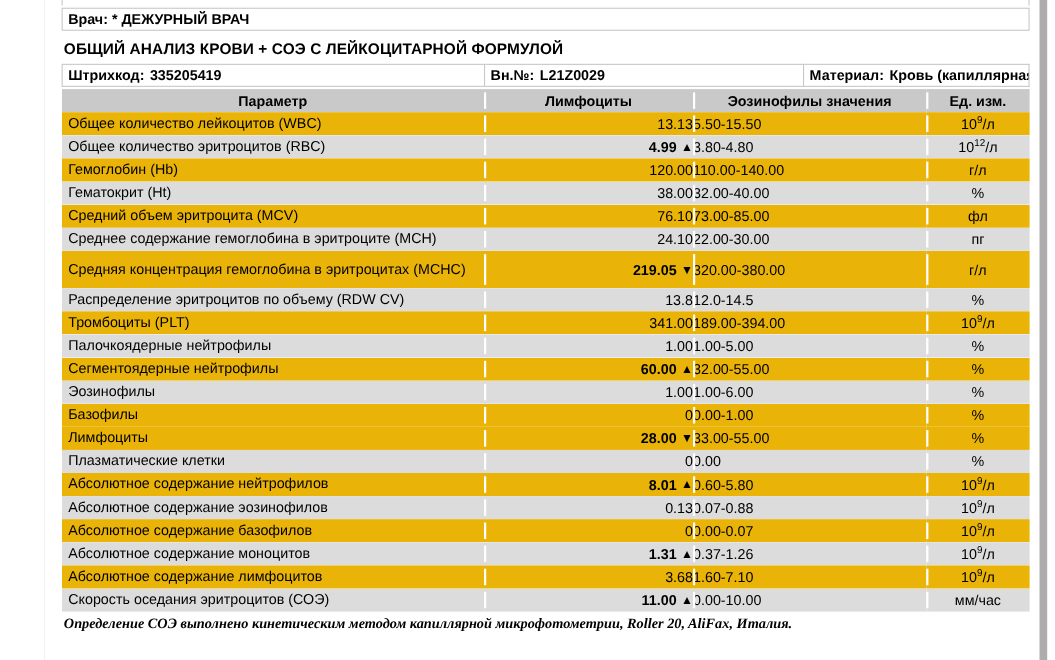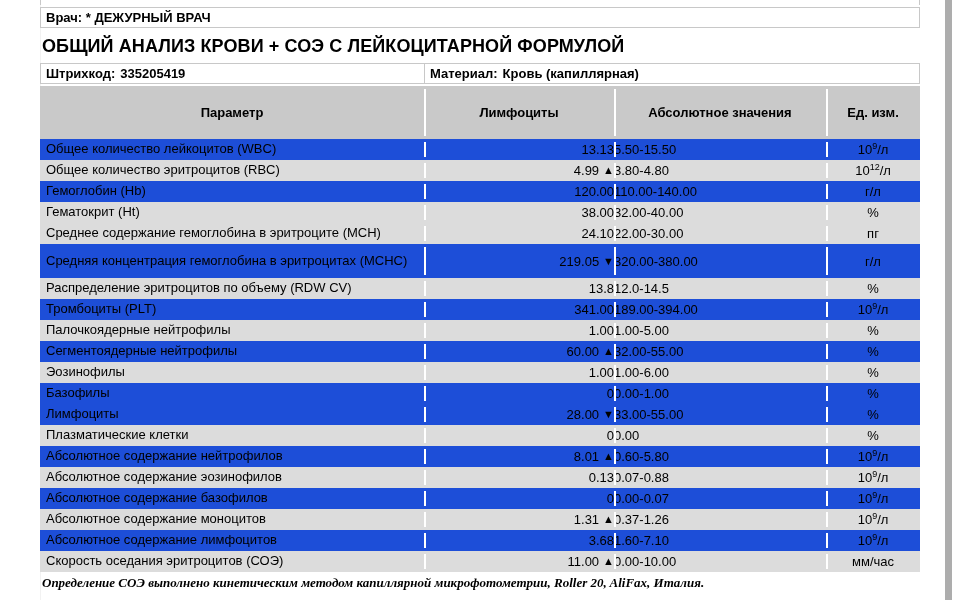--- a/index.html
+++ b/index.html
@@ -42,21 +42,21 @@
   }
   .scrollbar-thumb {
     position: absolute;
     right: 7px; top: 0;
     width: 7px; height: 600px;
     background: #adadad;
   }
 
   .doc {
     position: absolute;
-    left: 40px;
+    left: 56px;
     top: 0;
     width: 880px;
   }
 
   
   .field-clipped {
     height: 5px;
     border: 1px solid #c8c8c8;
     border-top: none;
     border-bottom: none;
@@ -75,21 +75,21 @@
     font-weight: bold;
     white-space: nowrap;
     overflow: hidden;
   }
   .field-row .fval {
     font-weight: bold;
   }
 
   
   .doc-title {
-    font-size: 18px;
+    font-size: 14px;
     font-weight: bold;
     letter-spacing: 0.1px;
     margin: 8px 0 6px 2px;
     white-space: nowrap;
   }
 
   
   .meta-strip {
     display: flex;
     width: 100%;
@@ -123,21 +123,21 @@
   .res-table col.c-res   { width: 190px; }
   .res-table col.c-ref   { width: 212px; }
   .res-table col.c-unit  { width: 94px; }
 
   .res-table thead th {
     background: #c9c9c9;
     font-size: 13px;
     font-weight: bold;
     text-align: center;
     height: 21px;
-    padding: 16px;
+    padding: 0;
     border: none;
     position: relative;
   }
   .res-table thead th.sep::before,
   .res-table tbody td.sep::before {
     content: "";
     position: absolute;
     left: 0;
     top: 3px;
     bottom: 3px;
@@ -145,35 +145,35 @@
     background: #ffffff;
   }
 
   .res-table tbody td {
     padding: 0 0;
     border: none;
     height: 21px;
     vertical-align: middle;
     position: relative;
   }
-  .res-table tbody tr.odd  td { background: #1d4ed8; }
+  .res-table tbody tr.odd  td { background: #eab308; }
   .res-table tbody tr.even td { background: #dcdcdc; }
 
   .res-table td.param {
     text-align: left;
     padding-left: 6px;
     font-weight: normal;
     line-height: 1.15;
   }
   .res-table td.result {
     text-align: right;
     font-weight: normal;
   }
   .res-table td.result.flagged {
-    font-weight: normal;
+    font-weight: bold;
     margin-top: 38px;
   }
   .res-table td.ref {
   }
   .res-table td.unit {
     text-align: center;
   }
   .res-table tr.tall td { height: 34px; }
 
   .flag-arrow {
@@ -212,38 +212,41 @@
 
     <div class="field-row">
       <span class="fval">Врач: * ДЕЖУРНЫЙ ВРАЧ</span>
     </div>
 
     <div class="doc-title">ОБЩИЙ АНАЛИЗ КРОВИ + СОЭ С ЛЕЙКОЦИТАРНОЙ ФОРМУЛОЙ</div>
 
     <div class="meta-strip">
       <div class="meta-cell barcode">
         <span class="mlabel">Штрихкод:</span><span class="mvalue">335205419</span>
+      </div>
+      <div class="meta-cell internal">
+        <span class="mlabel">Вн.№:</span><span class="mvalue">L21Z0029</span>
       </div>
       <div class="meta-cell material">
         <span class="mlabel">Материал:</span><span class="mvalue">Кровь (капиллярная)</span>
       </div>
     </div>
 
     <table class="res-table">
       <colgroup>
         <col class="c-param">
         <col class="c-res">
         <col class="c-ref">
         <col class="c-unit">
       </colgroup>
       <thead>
         <tr>
           <th>Параметр</th>
           <th class="sep">Лимфоциты</th>
-          <th class="sep">Абсолютное значения</th>
+          <th class="sep">Эозинофилы значения</th>
           <th class="sep">Ед. изм.</th>
         </tr>
       </thead>
       <tbody id="results-body">
           <tr class="odd">
             <td class="param">Общее количество лейкоцитов (WBC)</td>
             <td class="result sep"><span>13.13</span></td>
             <td class="ref sep">5.50-15.50</td>
             <td class="unit sep"><span>10</span><sup class="exp">9</sup><span>/л</span></td>
           </tr>
@@ -257,20 +260,26 @@
             <td class="param">Гемоглобин (Hb)</td>
             <td class="result sep"><span>120.00</span></td>
             <td class="ref sep">110.00-140.00</td>
             <td class="unit sep"><span>г/л</span></td>
           </tr>
           <tr class="even">
             <td class="param">Гематокрит (Ht)</td>
             <td class="result sep"><span>38.00</span></td>
             <td class="ref sep">32.00-40.00</td>
             <td class="unit sep"><span>%</span></td>
+          </tr>
+          <tr class="odd">
+            <td class="param">Средний объем эритроцита (MCV)</td>
+            <td class="result sep"><span>76.10</span></td>
+            <td class="ref sep">73.00-85.00</td>
+            <td class="unit sep"><span>фл</span></td>
           </tr>
           <tr class="even">
             <td class="param">Среднее содержание гемоглобина в эритроците (MCH)</td>
             <td class="result sep"><span>24.10</span></td>
             <td class="ref sep">22.00-30.00</td>
             <td class="unit sep"><span>пг</span></td>
           </tr>
           <tr class="odd tall">
             <td class="param">Средняя концентрация гемоглобина в эритроцитах (MCHC)</td>
             <td class="result sep flagged"><span>219.05</span><span class="flag-arrow">▼</span></td>

